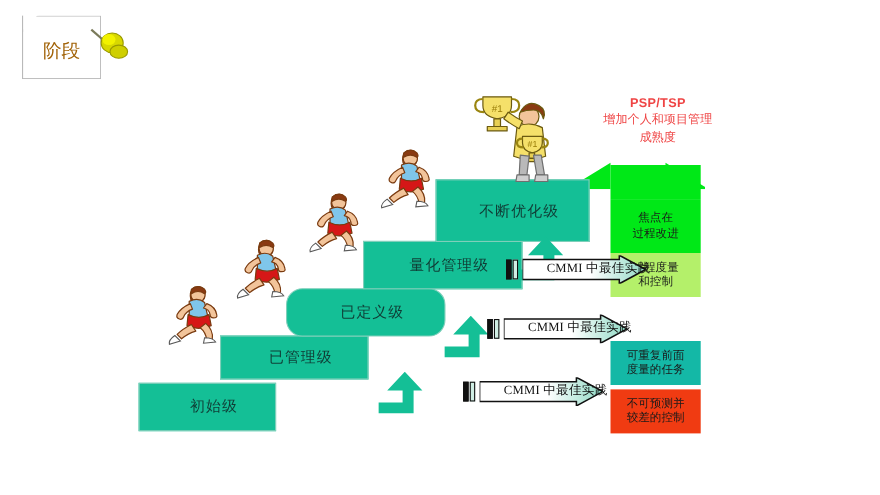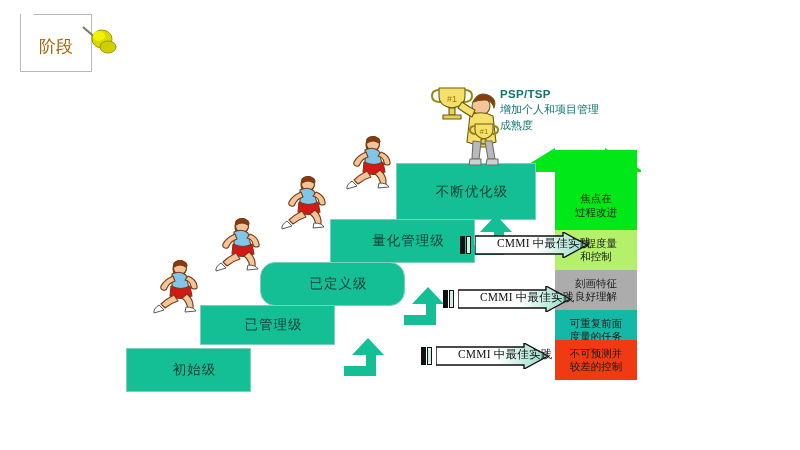--- a/index.html
+++ b/index.html
@@ -171,22 +171,22 @@
     text-align: center;
     font-size: 10.5px;
     line-height: 1.25;
     color: #1a1a1a;
   }
   .headline {
     position: absolute;
     left: 500px;
     top: 88px;
     width: 196px;
-    text-align: left;
-    color: #0f766e;
+    text-align: center;
+    color: #ef4444;
   }
   .headline .t1 {
     font-size: 11.5px;
     font-weight: bold;
     letter-spacing: 0.3px;
   }
   .headline .t2 {
     font-size: 11px;
     line-height: 1.45;
     margin-top: 2px;
@@ -233,35 +233,29 @@
     </div>
   </div>
 
   <div class="colbox" style="top:230px;height:40px;background:#b4f06a;">
     <div>
       <div>过程度量</div>
       <div>和控制</div>
     </div>
   </div>
 
-  <div class="colbox" style="top:270px;height:40px;background:#acacac;">
-    <div>
-      <div>刻画特征</div>
-      <div>良好理解</div>
-    </div>
-  </div>
 
   <div class="colbox" style="top:310px;height:40px;background:#14b8a6;">
     <div>
       <div>可重复前面</div>
       <div>度量的任务</div>
     </div>
   </div>
 
-  <div class="colbox" style="top:340px;height:40px;background:#f03b12;">
+  <div class="colbox" style="top:354px;height:40px;background:#f03b12;">
     <div>
       <div>不可预测并</div>
       <div>较差的控制</div>
     </div>
   </div>
 
   <div class="step" style="left:126px;top:348px;width:125px;height:44px;">
     <span>初始级</span>
   </div>
 

